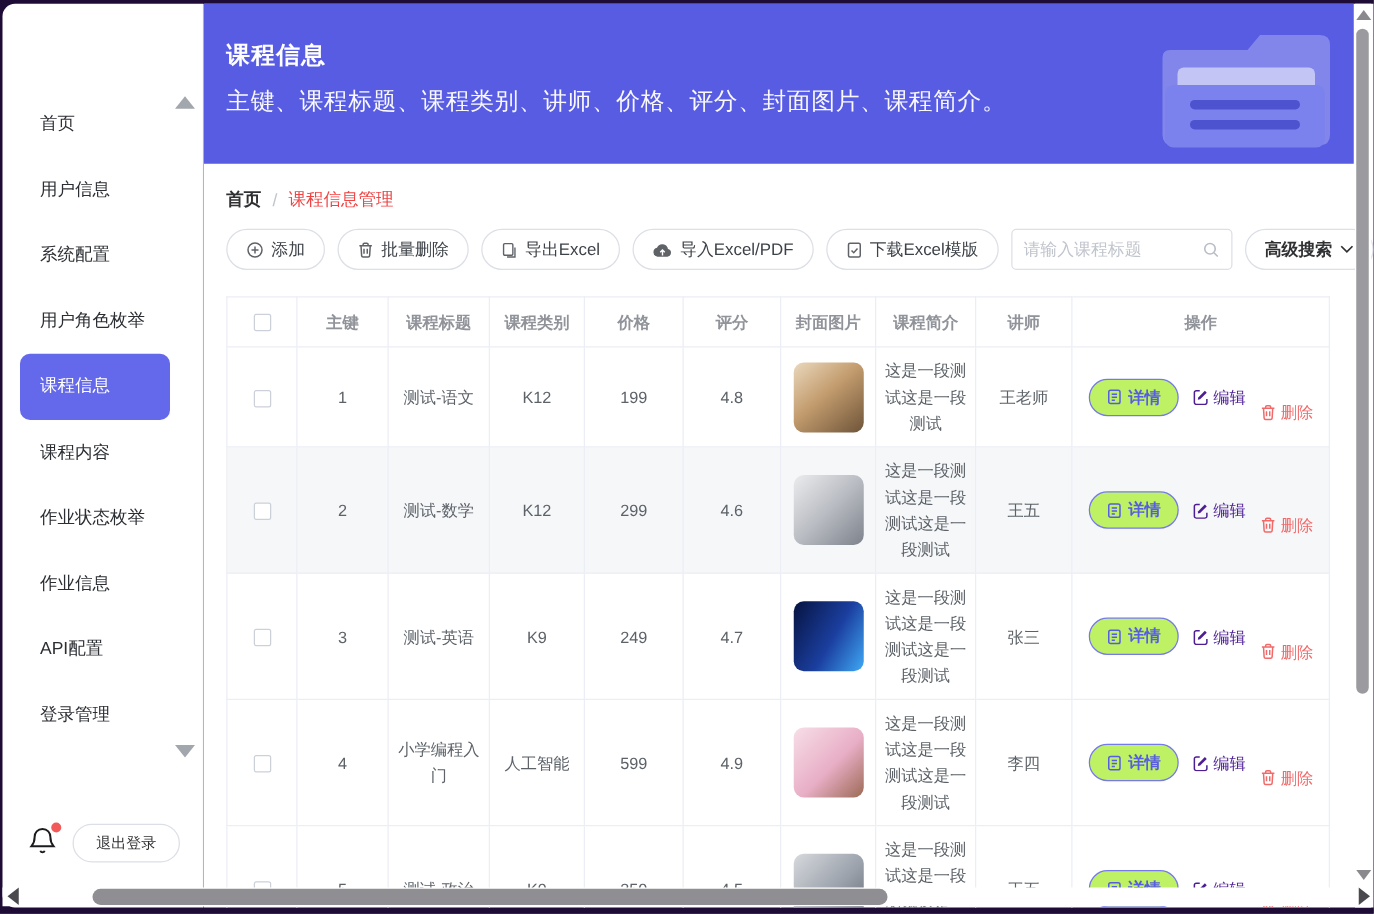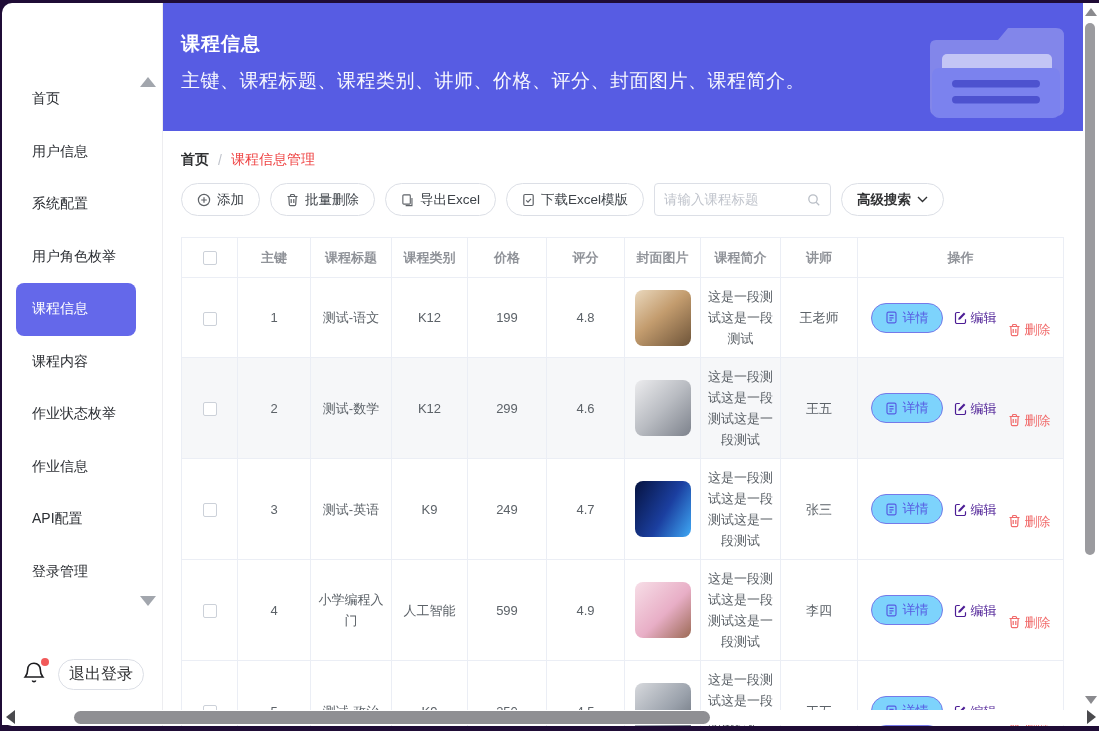--- a/index.html
+++ b/index.html
@@ -25,21 +25,21 @@
   .menu-item.selected { background:#6468ea; color:#fff; }
   .tri { position:absolute; width:0; height:0; border-left:8px solid transparent; border-right:8px solid transparent; cursor:pointer; }
   .tri.up   { right:6px; top:74px;  border-bottom:10px solid #a2a6ad; }
   .tri.down { right:6px; top:593px; border-top:10px solid #a2a6ad; }
   .sidebar-footer { position:absolute; left:0; right:0; bottom:34px; height:34px; }
   .bell-wrap { position:absolute; left:20px; bottom:4px; width:26px; height:28px; cursor:pointer; }
   .bell-dot { position:absolute; right:-1px; top:-2px; width:8px; height:8px; border-radius:50%; background:#f25a5a; }
   .logout-btn {
     position:absolute; left:56px; bottom:2px; width:86px; height:31px;
     border:1px solid #dcdfe6; border-radius:16px; background:#fff;
-    font-size:16px; color:#303133; font-family:Liberation Sans, sans-serif; cursor:pointer;text-align:center;
+    font-size:12px; color:#303133; font-family:Liberation Sans, sans-serif; cursor:pointer;text-align:center;
   }
 
   
   .main { position:absolute; left:163px; top:3px; right:0; bottom:5px; background:#fff; overflow:hidden; }
   .banner {
     position:relative; height:128px; margin-right:16px; background:#575ce3;
     padding:28px 0 0 18px; color:#fff;
   }
   .banner h1 { font-size:19px; font-weight:bold; letter-spacing:1px; }
   .banner p { margin-top:11px; font-size:19px; letter-spacing:0.5px; opacity:0.96; }
@@ -76,22 +76,22 @@
         border-radius:2px; background:#fff; vertical-align:middle; cursor:pointer; }
   .cover { width:56px; height:56px; border-radius:8px; margin:0 auto; cursor:pointer; }
   .c1 { background:linear-gradient(140deg,#ead8bd 0%,#c39c6e 45%,#6e5439 100%); }
   .c2 { background:linear-gradient(135deg,#ececee 0%,#b9bcc2 50%,#7d828c 100%); }
   .c3 { background:linear-gradient(120deg,#061340 0%,#1b3fa0 55%,#3fa9f5 100%); }
   .c4 { background:linear-gradient(135deg,#f7dee7 0%,#e8aec6 55%,#9c6a55 100%); }
   .c5 { background:linear-gradient(135deg,#d7d9dd 0%,#9aa1ab 55%,#5f6670 100%); }
   .actions { display:flex; align-items:center; justify-content:center; gap:11px; }
   .btn-detail {
     display:inline-flex; align-items:center; gap:5px; height:30px; padding:0 13px;
-    border:1px solid #7579e9; border-radius:16px; color:#575ce2; background:#7dd3fc;
-    font-size:13px; font-family:inherit; cursor:pointer; white-space:nowrap;
+    border:1px solid #7579e9; border-radius:16px; color:#575ce2; background:#bef264;
+    font-size:13px; font-family:inherit; cursor:pointer; white-space:nowrap;font-weight:bold;
   }
   .link-act { display:inline-flex; align-items:center; gap:4px; font-size:13px; cursor:pointer; white-space:nowrap; }
   .link-edit { color:#4c1d95; }
   .link-delete { color:#f16a6a;margin-top:24px; }
 
   
   .vscroll { position:absolute; right:2px; top:3px; bottom:5px; width:13px; background:#fff; }
   .vthumb { position:absolute; left:1px; top:20px; width:10px; height:532px; background:#9b9b9f; border-radius:6px; cursor:pointer; }
   .vtri { position:absolute; left:1px; width:0; height:0; border-left:6px solid transparent; border-right:6px solid transparent; cursor:pointer; }
   .vtri.up { top:5px; border-bottom:8px solid #8a8a8e; }
@@ -173,20 +173,27 @@
         <span>批量删除</span>
       </button>
       <button class="pill">
         <svg width="13" height="14" viewBox="0 0 14 14" fill="none" stroke="#5f6368" stroke-width="1.2">
             <rect x="2" y="1.5" width="8" height="10" rx="1"></rect>
             <path d="M5 13h6.8V4.8"></path>
           </svg>
         <span>导出Excel</span>
       </button>
       <button class="pill">
+        <svg width="16" height="12" viewBox="0 0 16 12">
+            <path d="M4 11.3a3.6 3.6 0 0 1-.4-7.1A4.6 4.6 0 0 1 12.4 5.2 3.1 3.1 0 0 1 12 11.3z" fill="#5f6368"></path>
+            <path d="M8 10.4V6.2M6.2 7.8L8 6l1.8 1.8" stroke="#fff" stroke-width="1.1" fill="none"></path>
+          </svg>
+        <span>导入Excel/PDF</span>
+      </button>
+      <button class="pill">
         <svg width="13" height="14" viewBox="0 0 13 14" fill="none" stroke="#5f6368" stroke-width="1.2">
             <rect x="1.8" y="1.5" width="9.4" height="11" rx="1.2"></rect>
             <path d="M4.2 7.4l1.8 1.8 3-3.4"></path>
           </svg>
         <span>下载Excel模版</span>
       </button>
       <div class="search-box">
         <input type="text" placeholder="请输入课程标题" style="">
         <svg width="14" height="14" viewBox="0 0 14 14" fill="none" stroke="#b9bec6" stroke-width="1.3">
             <circle cx="6" cy="6" r="4.2"></circle>

